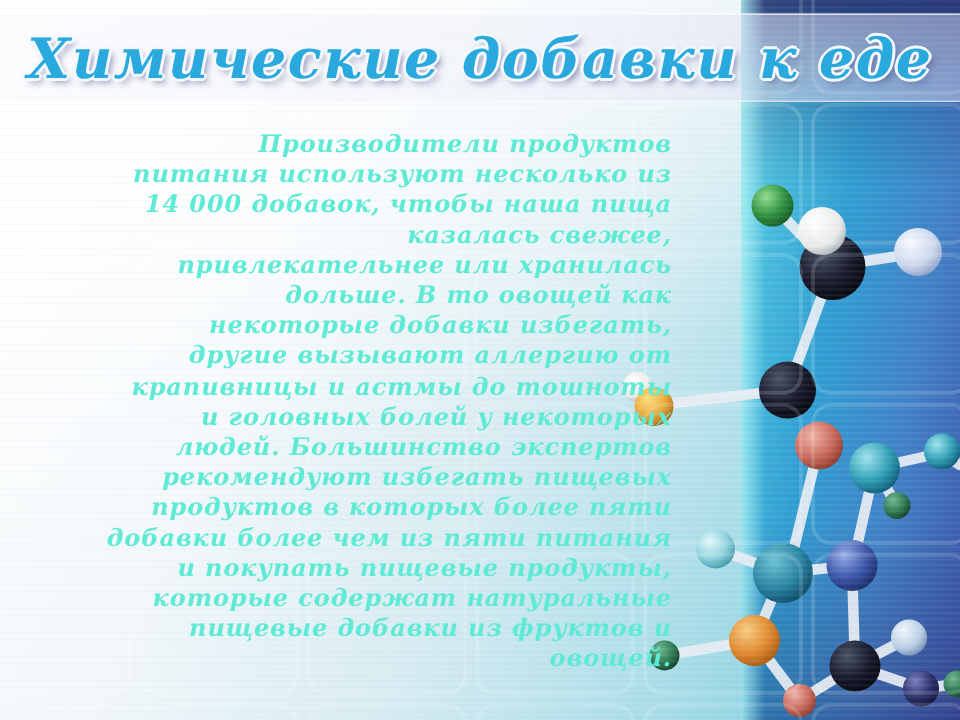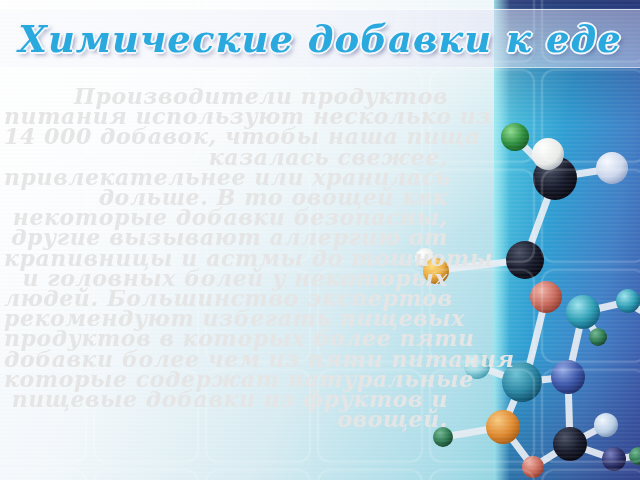--- a/index.html
+++ b/index.html
@@ -48,22 +48,22 @@
     margin:0;font-size:37px;font-weight:bold;font-style:italic;
     letter-spacing:1px;color:#29a9dd;white-space:nowrap;
     text-shadow:
       -2px 0 0 #f4f7fb, 2px 0 0 #f4f7fb, 0 -2px 0 #f4f7fb, 0 2px 0 #f4f7fb,
       -1px -1px 0 #f4f7fb, 1px -1px 0 #f4f7fb, -1px 1px 0 #f4f7fb, 1px 1px 0 #f4f7fb,
       3px 3px 4px rgba(80,85,140,0.55);
   }
   
   .body-text{
     position:absolute;left:4px;top:86px;width:444px;z-index:6;
-    text-align:right;color:#e5e5e5;
-    font-weight:bold;font-style:italic;font-size:22px;line-height:20.2px;
+    text-align:right;color:#5eead4;
+    font-weight:bold;font-style:italic;font-size:16px;line-height:20.2px;
     letter-spacing:0.6px;
   }
   .body-text div{white-space:nowrap;}
   .molecules{position:absolute;left:400px;top:55px;z-index:2;pointer-events:none;}
 </style>
 </head>
 <body>
 
 <div class="slide">
   <div class="bg-base"></div>
@@ -207,25 +207,26 @@
     <h1>Химические добавки к еде</h1>
   </div>
 
   <div class="body-text">
     <div>Производители продуктов</div>
     <div>питания используют несколько из</div>
     <div>14 000 добавок, чтобы наша пища</div>
     <div>казалась свежее,</div>
     <div>привлекательнее или хранилась</div>
     <div>дольше. В то овощей как</div>
-    <div>некоторые добавки безопасны,</div>
+    <div>некоторые добавки избегать,</div>
     <div>другие вызывают аллергию от</div>
     <div>крапивницы и астмы до тошноты</div>
     <div>и головных болей у некоторых</div>
     <div>людей. Большинство экспертов</div>
     <div>рекомендуют избегать пищевых</div>
     <div>продуктов в которых более пяти</div>
     <div>добавки более чем из пяти питания</div>
+    <div>и покупать пищевые продукты,</div>
     <div>которые содержат натуральные</div>
     <div>пищевые добавки из фруктов и</div>
     <div>овощей.</div>
   </div>
 </div>
 
 </body></html>

